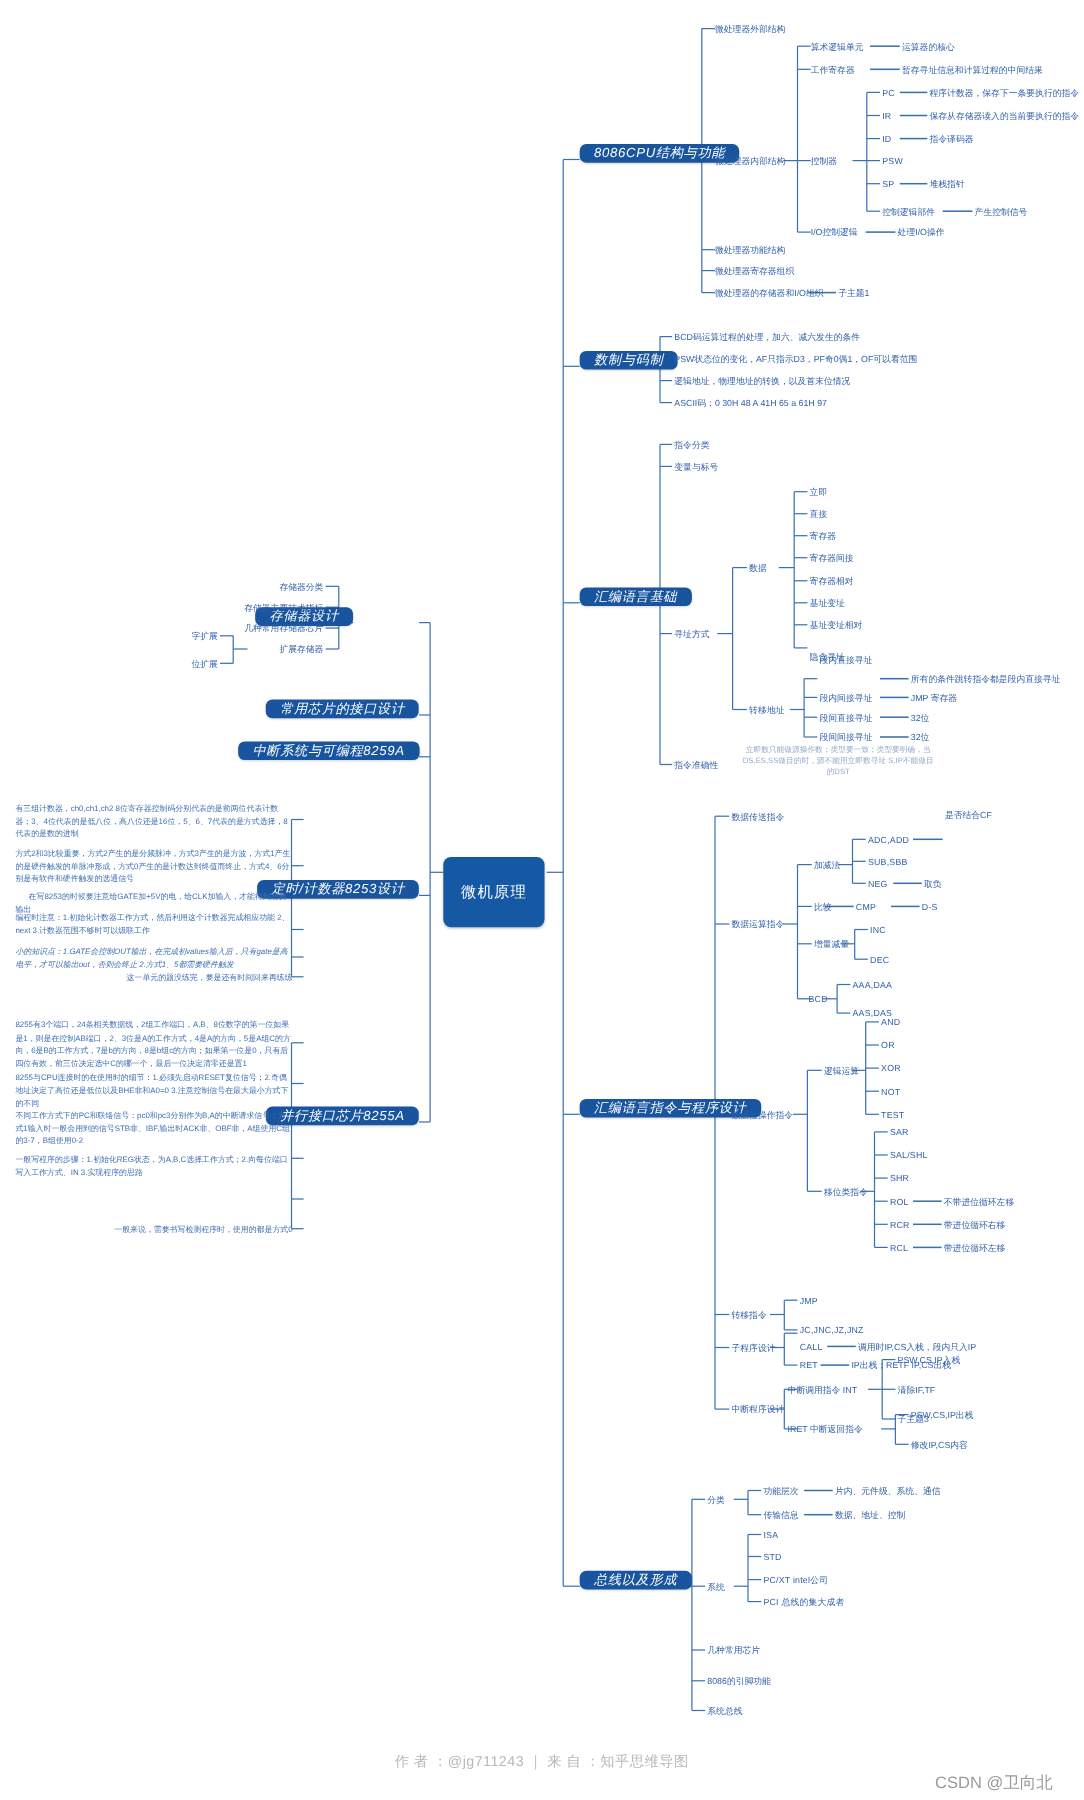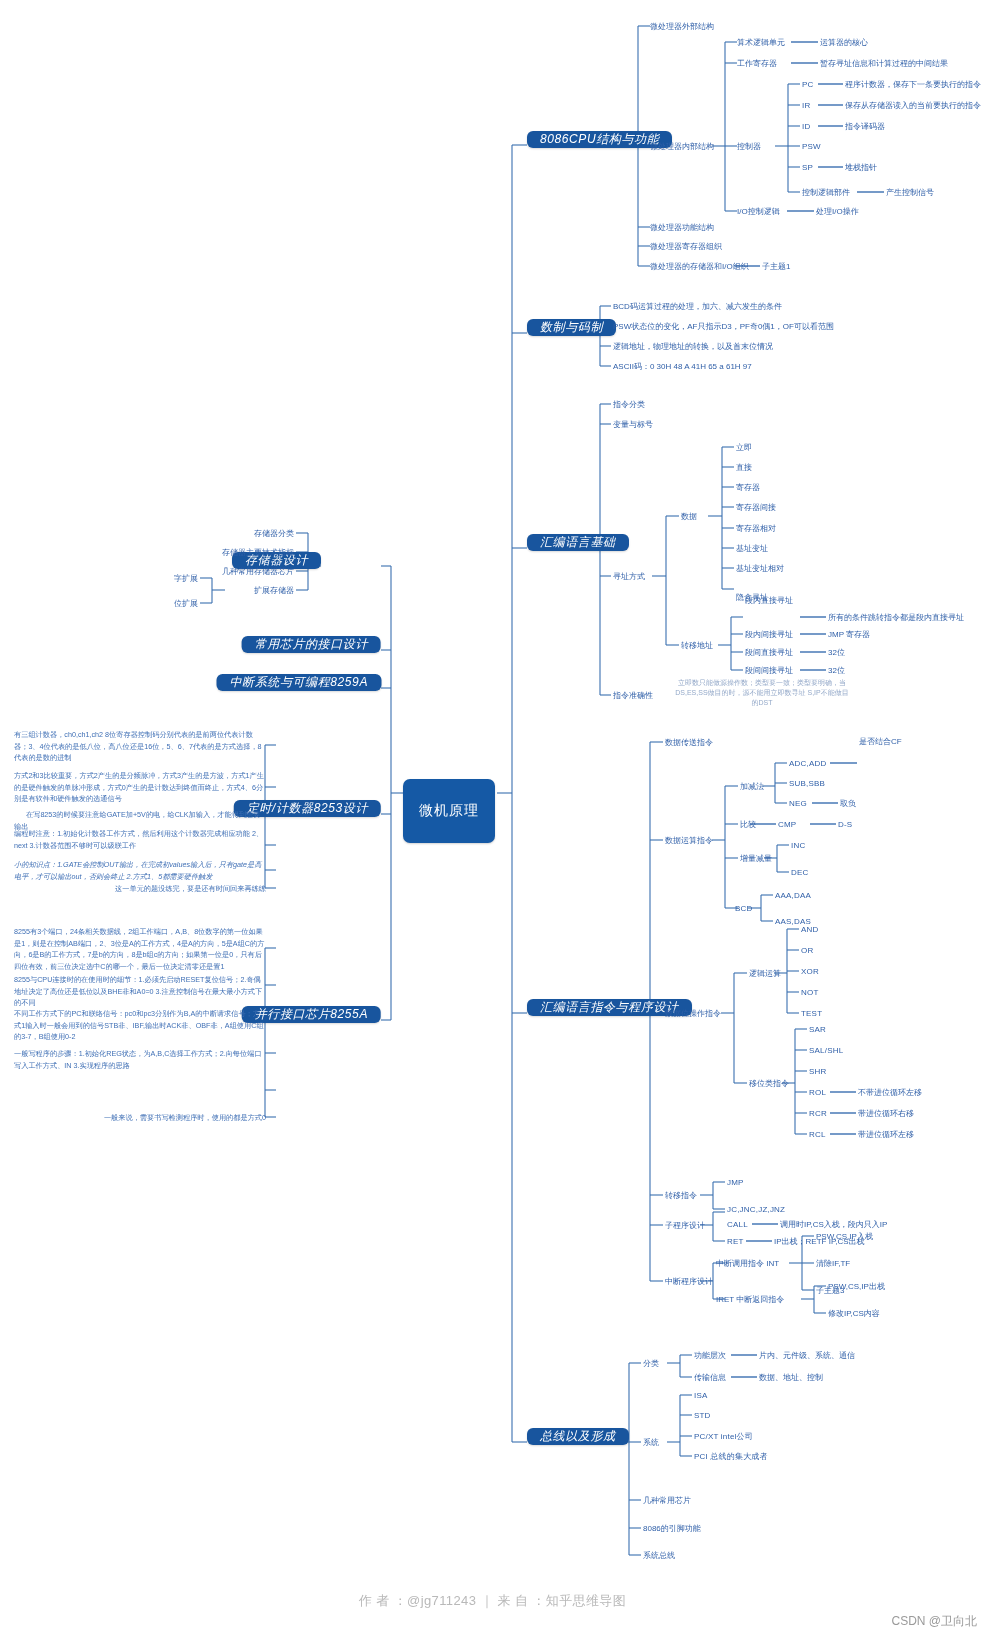--- a/index.html
+++ b/index.html
@@ -33,21 +33,21 @@
   .note.ind{text-indent:12px;}
   .note.r{text-align:right;}
   .subnote{color:#94a9c9;font-size:7px;line-height:10px;white-space:normal;width:180px;text-align:center;}
 
   
   .footer{
     position:absolute;left:0;right:0;bottom:26px;text-align:center;
     color:#b9b9b9;font-size:13px;letter-spacing:.4px;
   }
   .watermark{
-    position:absolute;right:8px;bottom:6px;color:#9a9a9a;font-size:12px;
+    position:absolute;right:28px;bottom:6px;color:#9a9a9a;font-size:15px;
   }
 </style>
 </head>
 <body>
 
 <div id="canvas">
   <svg class="links" viewBox="0 0 985 1636" xmlns="http://www.w3.org/2000/svg">
     <g fill="none" stroke="#3a6fb0" stroke-width="1.1">
 
       <path d="M497 793 L512 793"></path>

